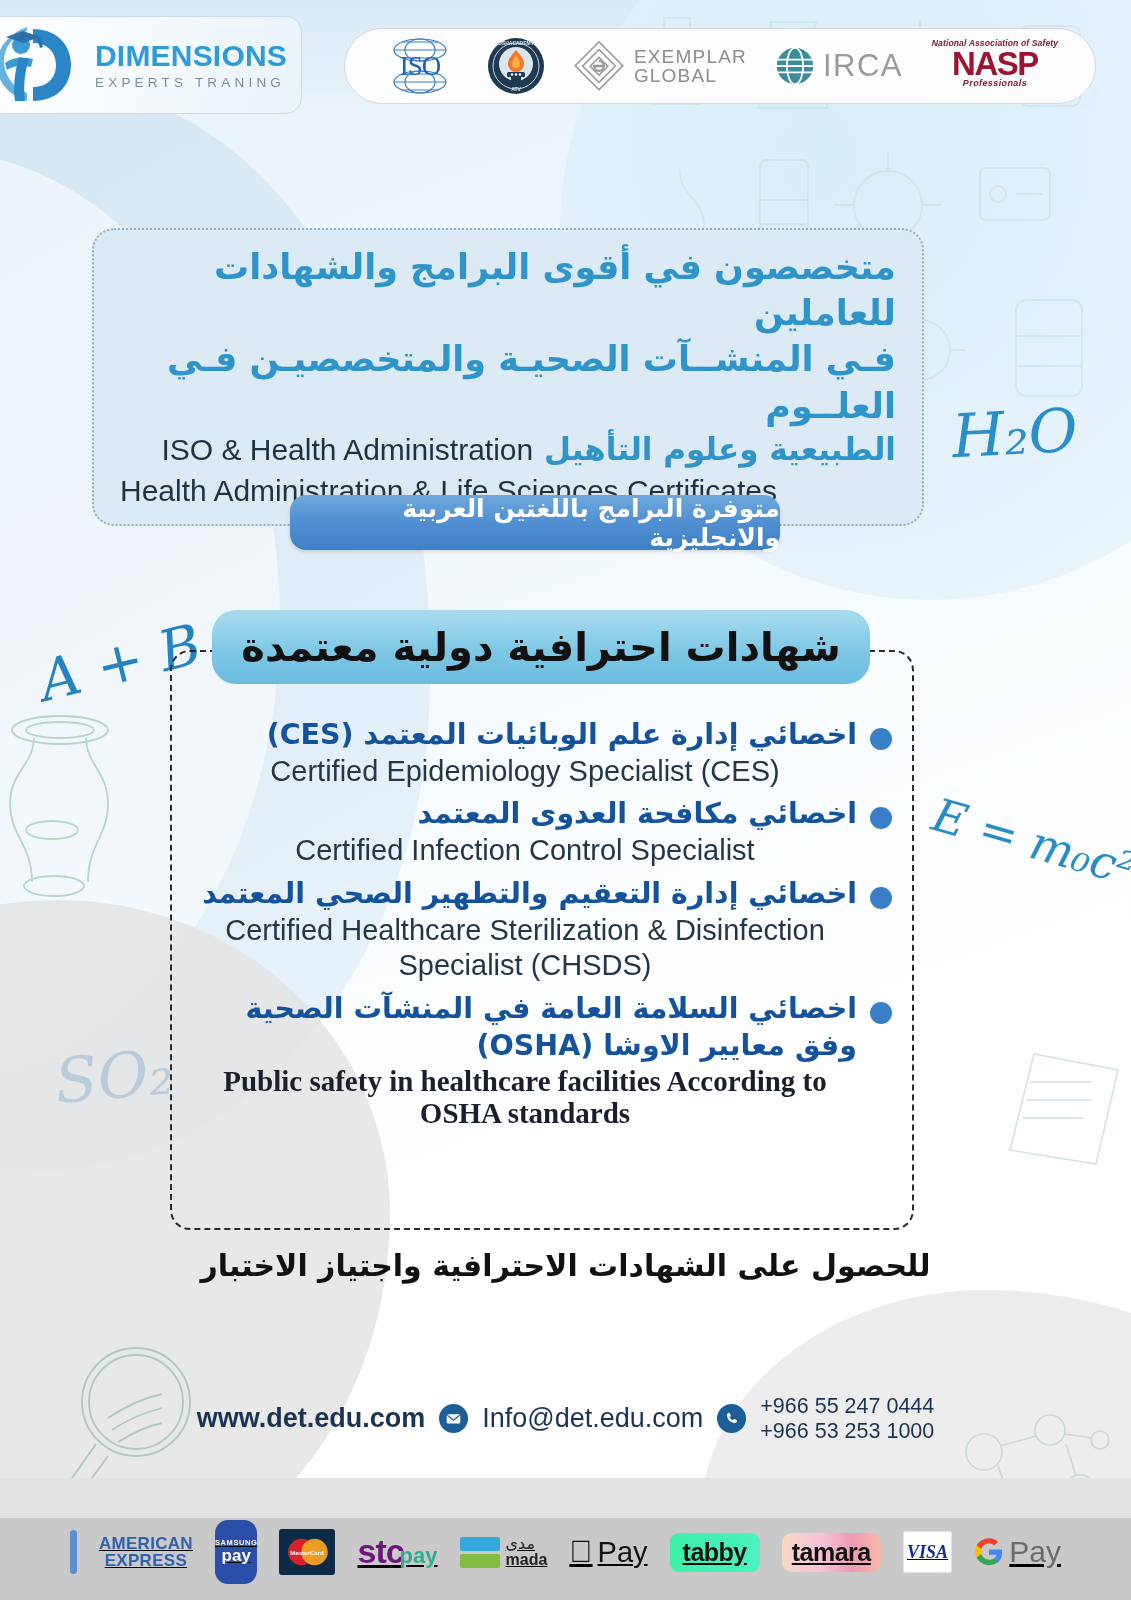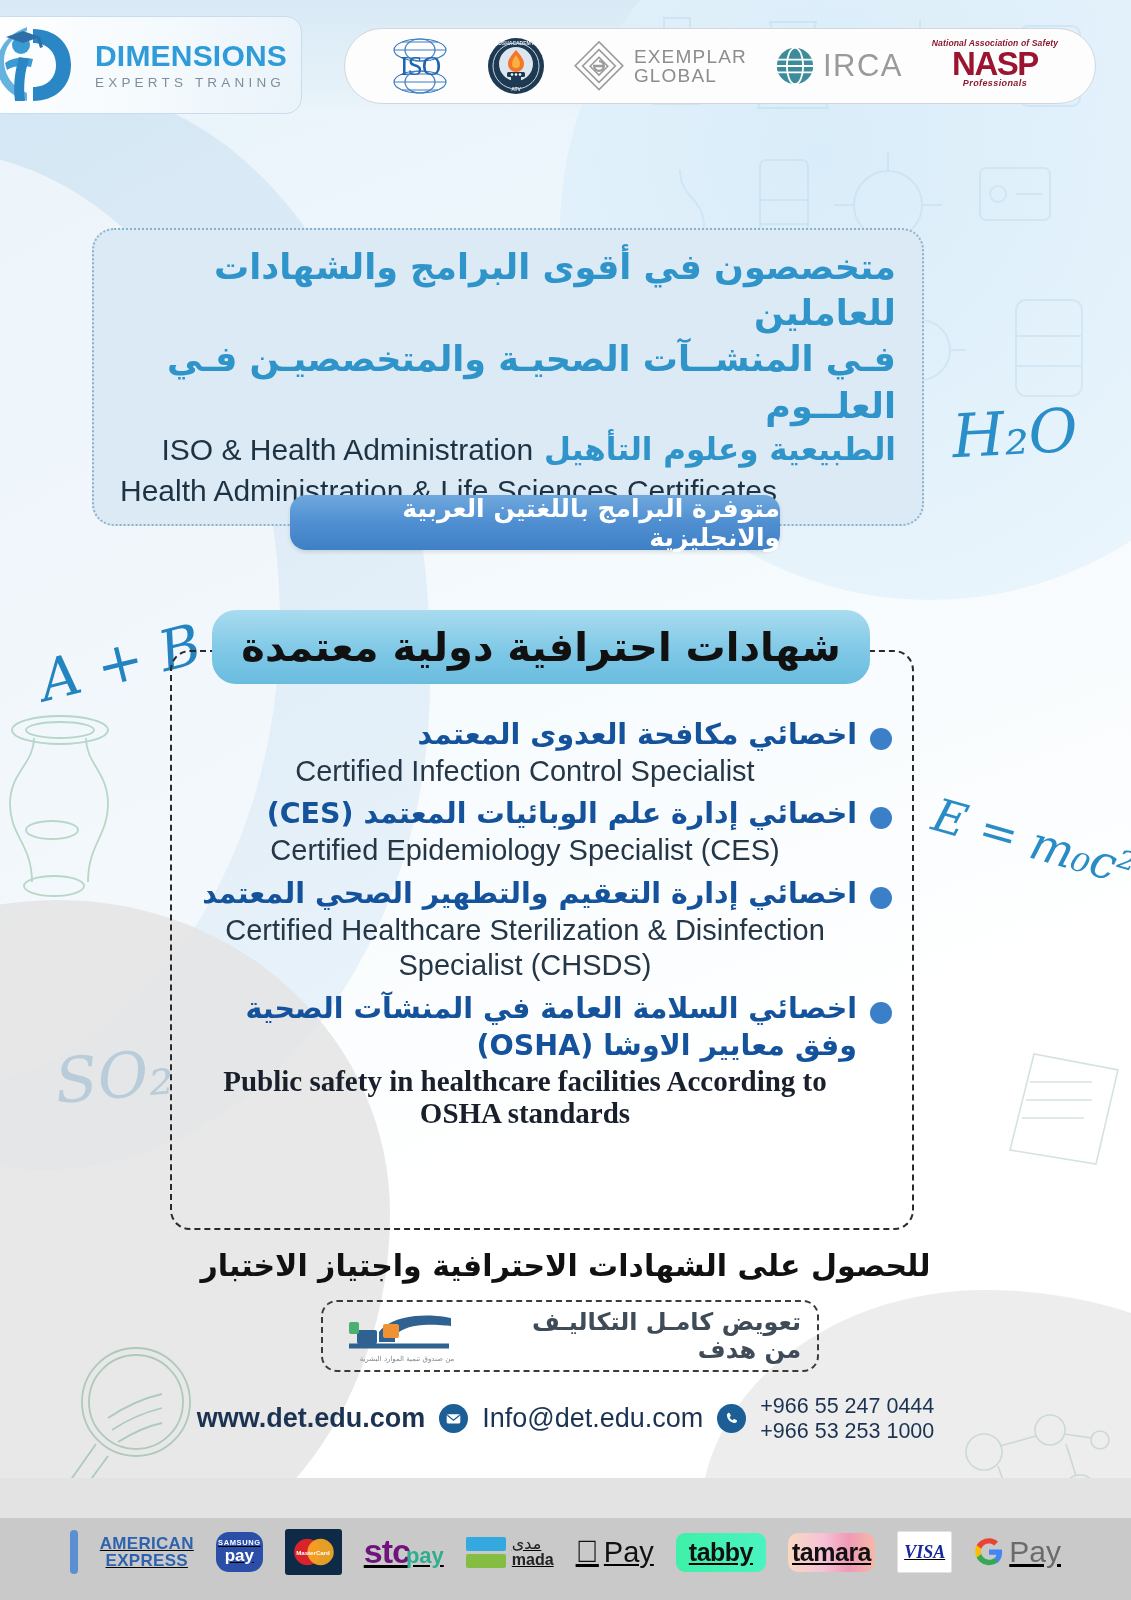--- a/index.html
+++ b/index.html
@@ -351,21 +351,21 @@
     padding: 0 70px;
     text-decoration: underline;
   }
   .pay-bar { width: 9px; height: 44px; background: #5b8fd0; border-radius: 5px; }
 
   .amex { text-align:center; line-height: 1.02; }
   .amex-l1 { font-size: 17px; font-weight: 700; color:#2f62ae; letter-spacing: .3px; }
   .amex-l2 { font-size: 17px; font-weight: 700; color:#2f62ae; letter-spacing: .3px; }
 
   .samsungpay {
-    width: 55px; height: 40px; border-radius: 13px; background:#2b4ea8;
+    width: 55px; height: 64px; border-radius: 13px; background:#2b4ea8;
     display:flex; flex-direction:column; align-items:center; justify-content:center;
     color:#fff;
   }
   .samsungpay .s1 { font-size: 7.5px; font-weight:700; letter-spacing:.6px; }
   .samsungpay .s2 { font-size: 17px; font-weight:700; margin-top:-1px; }
 
   .mastercard {
     width: 66px; height: 46px; background:#0d2a47; border-radius:3px;
     position: relative; display:flex; align-items:center; justify-content:center;
   }
@@ -386,21 +386,21 @@
   .apple-glyph { font-size: 31px; line-height:.85; color:#111; }
   .applepay-txt { font-size: 29px; color:#111; }
 
   .tabby {
     background: linear-gradient(90deg,#3ef0a8 0%,#4af3c0 100%);
     border-radius: 9px; padding: 5px 13px;
     font-size: 25px; font-weight: 800; color:#111; letter-spacing:-.5px;
   }
   .tamara {
     background: linear-gradient(90deg,#f8d9c0 0%,#f6c2d8 40%,#f09ab6 70%,#f6b8a6 100%);
-    border-radius: 10px; padding: 5px 4px;
+    border-radius: 10px; padding: 5px 10px;
     font-size: 25px; font-weight: 800; color:#111; letter-spacing:-.5px;
   }
   .visa {
     width: 64px; height: 42px; background:#fff; border-radius:2px;
     display:flex; justify-content:space-between;
     border: 1px solid #e2e2e2;
   }
   .visa-top { height: 8px; background:#15289c; }
   .visa-mid {
     flex:1; display:flex; align-items:center; justify-content:center;
@@ -603,31 +603,31 @@
   <div class="lang-pill">متوفرة البرامج باللغتين العربية والانجليزية</div>
 
   <div class="dashed-box"></div>
   <div class="heading-badge">شهادات احترافية دولية  معتمدة</div>
 
   <div class="cert-list">
 
     <div class="cert-item">
       <div class="cert-ar-row">
         <span class="bullet"></span>
-        <span class="cert-ar">اخصائي مكافحة العدوى المعتمد</span>
-      </div>
-      <div class="cert-en">Certified Infection Control Specialist</div>
+        <span class="cert-ar">اخصائي إدارة علم الوبائيات المعتمد  (CES)</span>
+      </div>
+      <div class="cert-en">Certified Epidemiology Specialist (CES)</div>
     </div>
 
     <div class="cert-item">
       <div class="cert-ar-row">
         <span class="bullet"></span>
-        <span class="cert-ar">اخصائي إدارة علم الوبائيات المعتمد  (CES)</span>
-      </div>
-      <div class="cert-en">Certified Epidemiology Specialist (CES)</div>
+        <span class="cert-ar">اخصائي مكافحة العدوى المعتمد</span>
+      </div>
+      <div class="cert-en">Certified Infection Control Specialist</div>
     </div>
 
     <div class="cert-item">
       <div class="cert-ar-row">
         <span class="bullet"></span>
         <span class="cert-ar">اخصائي إدارة التعقيم والتطهير الصحي المعتمد</span>
       </div>
       <div class="cert-en">Certified Healthcare Sterilization &amp; Disinfection Specialist (CHSDS)</div>
     </div>
 
@@ -636,33 +636,20 @@
         <span class="bullet"></span>
         <span class="cert-ar">اخصائي السلامة العامة في المنشآت الصحية وفق معايير الاوشا (OSHA)</span>
       </div>
       <div class="cert-en serif">Public safety in healthcare facilities According to OSHA standards</div>
     </div>
 
   </div>
 
   <div class="subsidy-head">للحصول على الشهادات الاحترافية واجتياز الاختبار</div>
 
-  <div class="hadaf-box">
-    <span class="hadaf-text">تعويض كامـل التكاليـف من هدف</span>
-    <span class="hadaf-logo">
-      <svg viewBox="0 0 136 56" width="136" height="56">
-        <path d="M112 10 C112 10 96 6 76 8 C58 10 46 16 40 24 L40 34 L56 34 L56 28 C60 22 70 18 84 17 C98 16 112 18 112 18 Z" fill="#2f6290"></path>
-        <rect x="18" y="22" width="20" height="14" rx="2" fill="#2f6290"></rect>
-        <rect x="44" y="16" width="16" height="14" rx="2" fill="#f09234"></rect>
-        <rect x="10" y="14" width="10" height="12" rx="2" fill="#49b06f"></rect>
-        <path d="M10 38 h100" stroke="#2f6290" stroke-width="5"></path>
-        <text x="68" y="53" font-size="7" fill="#7b8894" text-anchor="middle" direction="rtl" font-family="DejaVu Sans, sans-serif">من صندوق تنمية الموارد البشرية</text>
-      </svg>
-    </span>
-  </div>
 
   <div class="contact-row">
     <span class="contact-web"><b>www.det.edu.com</b></span>
 
     <span class="icon-circle">
       <svg viewBox="0 0 20 20" width="17" height="17">
         <rect x="2" y="5" width="16" height="11" rx="2" fill="#fff"></rect>
         <path d="M2.8 6.2 L10 12 L17.2 6.2" fill="none" stroke="#1b5f96" stroke-width="1.6"></path>
       </svg>
     </span>

